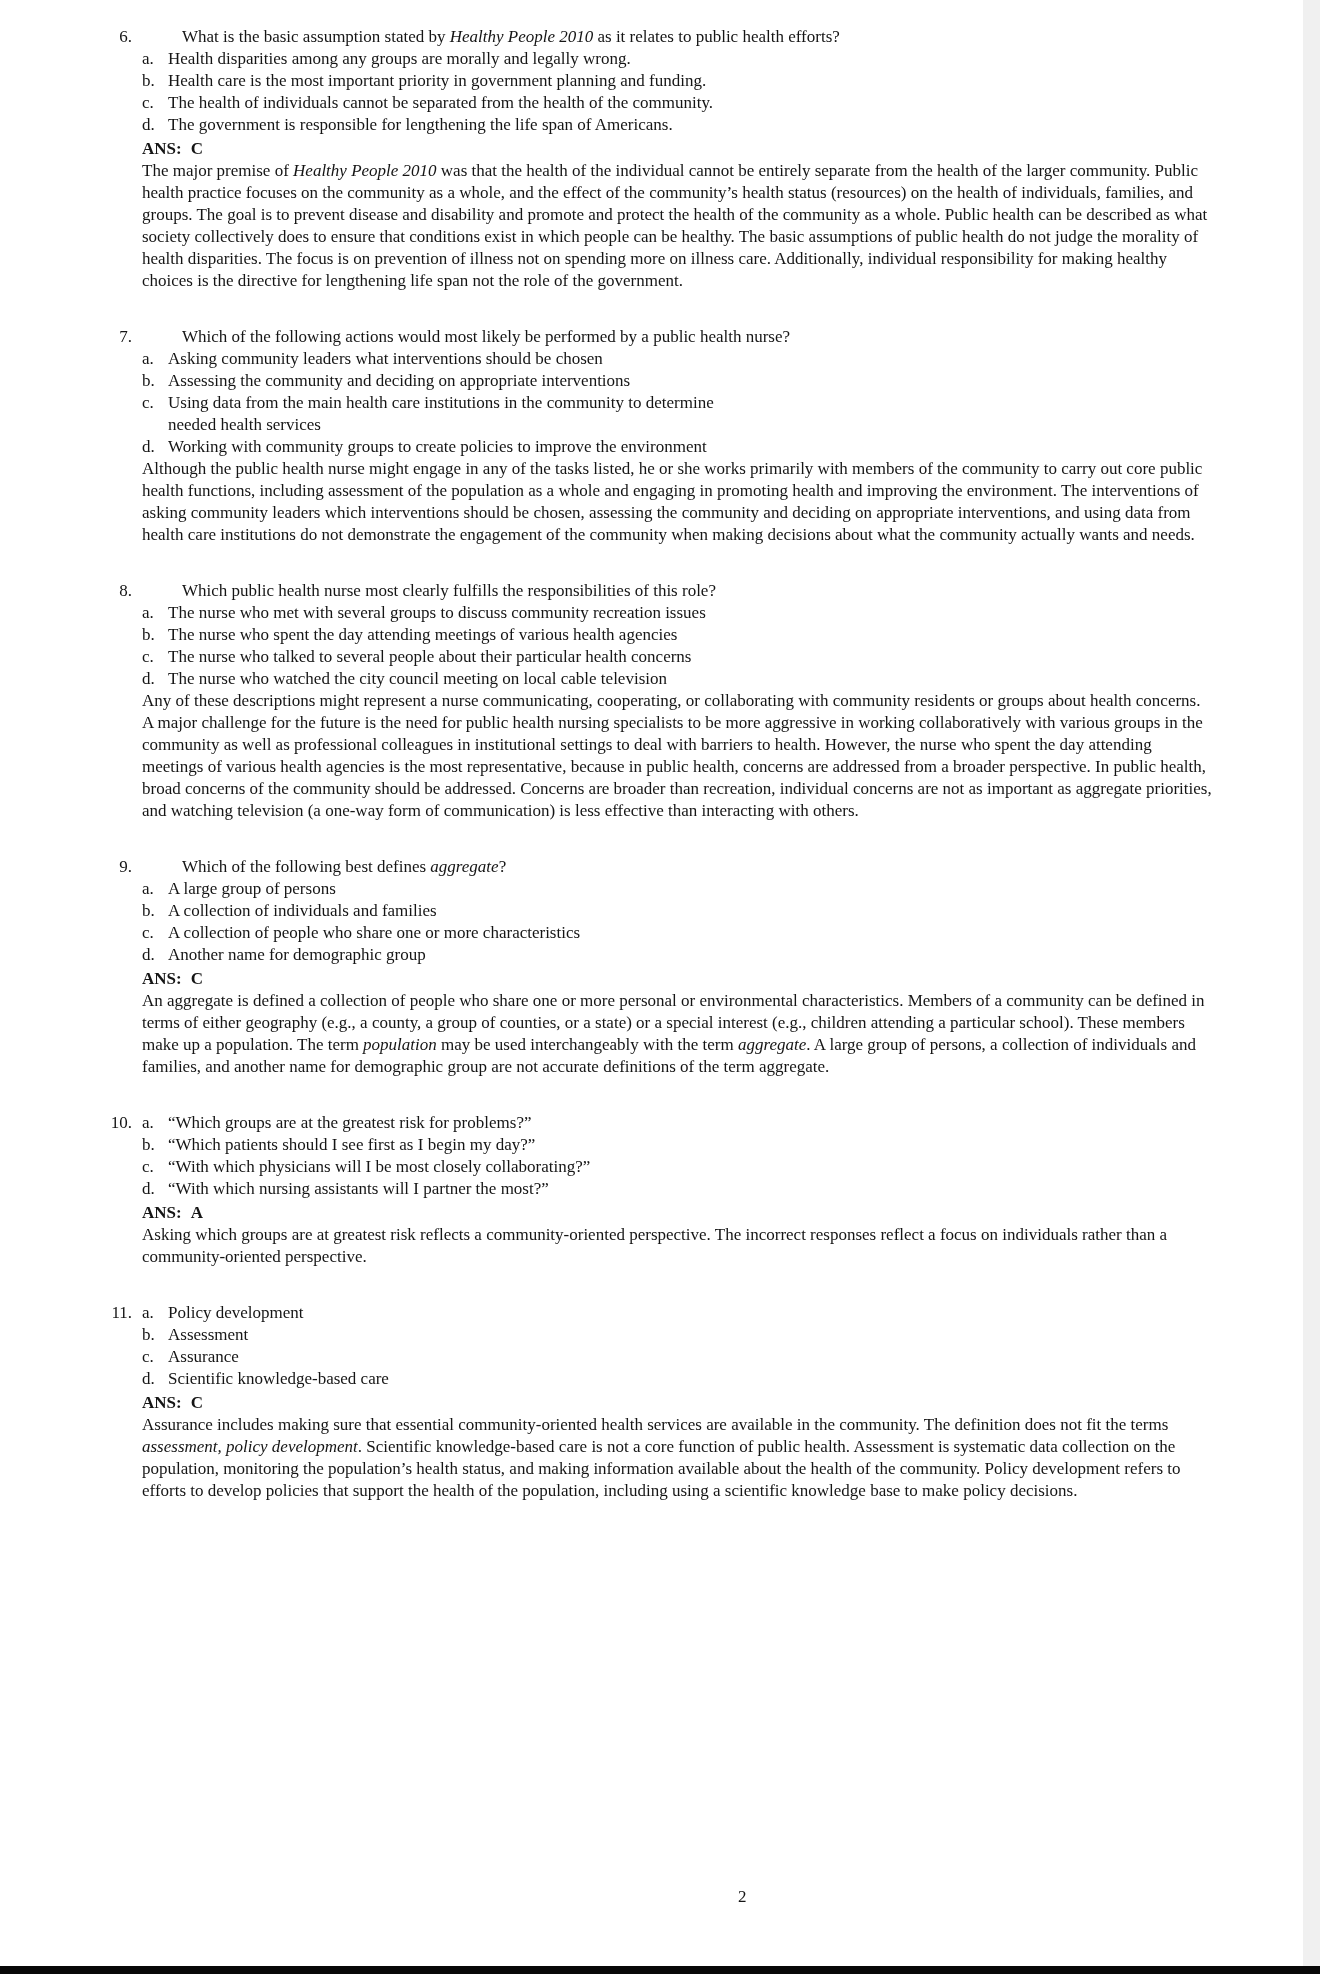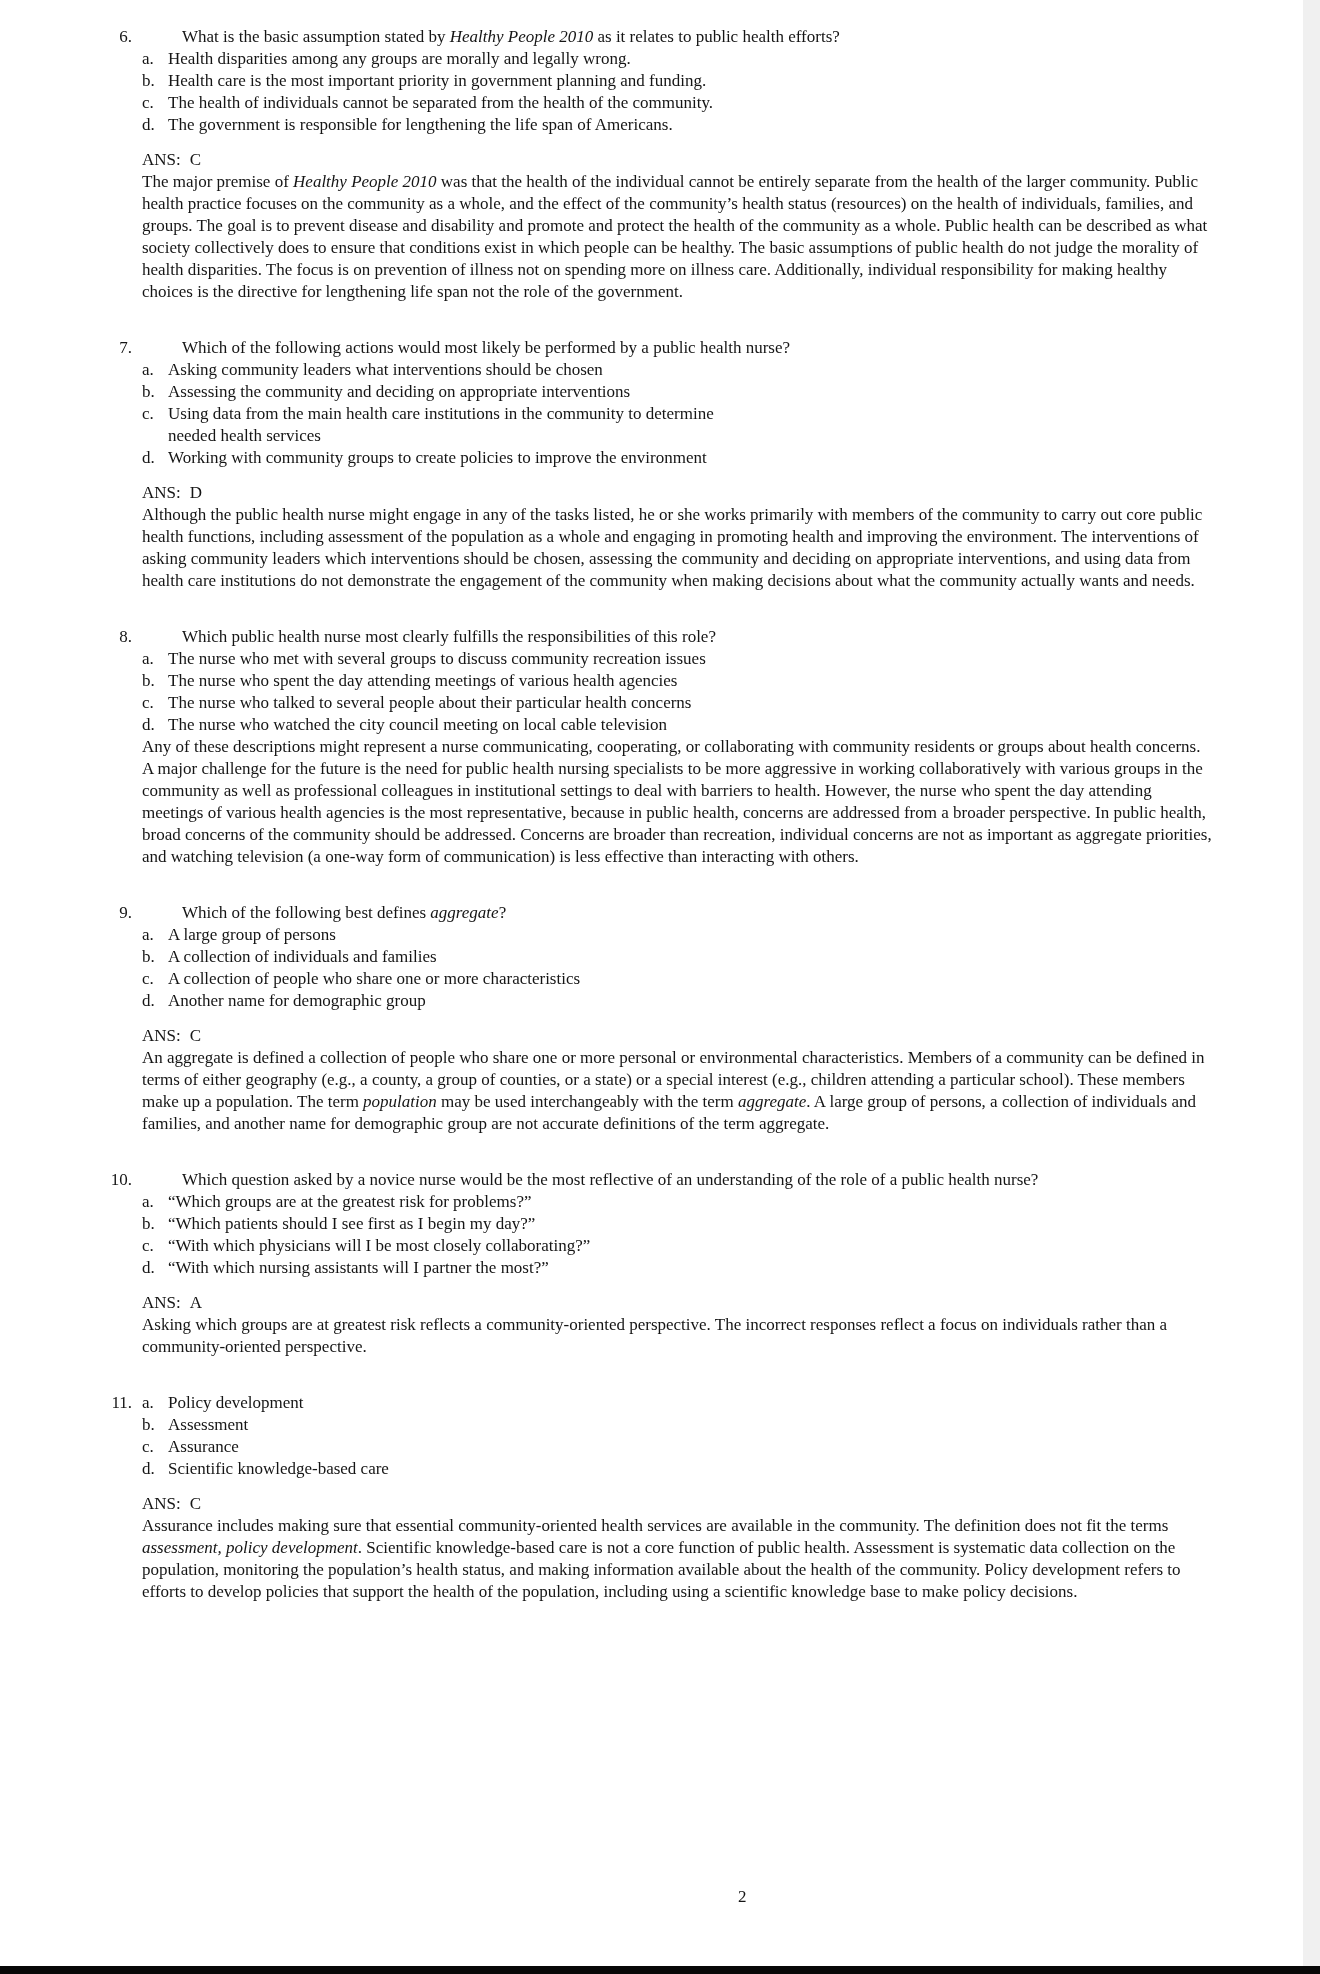--- a/index.html
+++ b/index.html
@@ -10,21 +10,21 @@
   .page-edge-right{position:absolute;top:0;right:0;width:17px;height:1966px;background:#f0f0f0;}
   .bottom-bar{position:absolute;left:0;bottom:0;width:1320px;height:8px;background:#070707;}
   .content{position:absolute;top:26px;left:0;width:1216px;padding-left:98px;font-size:17px;line-height:22px;}
   .question{display:flex;margin-bottom:34px;}
   .qnum{flex:0 0 34px;width:34px;text-align:right;margin-right:10px;}
   .qbody{width:1072px;}
   .stem{white-space:pre-wrap;margin-left:40px;}
   .option{display:flex;}
   .olet{flex:0 0 26px;width:26px;}
   .otext{white-space:pre-wrap;}
-  .ansline{margin-top:13px;}
+  .ansline{margin-top:2px;font-weight:bold;}
   .ans-letter{margin-left:9px;}
   .rationale{white-space:pre-wrap;}
   .it{font-style:italic;}
   .page-number{position:absolute;left:738px;top:1886px;font-size:17px;line-height:22px;}
 </style>
 </head>
 <body>
 
 <div>
   <div class="content">
@@ -73,23 +73,20 @@
         <div class="option">
           <span class="olet">c.</span>
           <span class="otext">Using data from the main health care institutions in the community to determine
 needed health services</span>
         </div>
         <div class="option">
           <span class="olet">d.</span>
           <span class="otext">Working with community groups to create policies to improve the environment</span>
         </div>
       </div>
-      <div class="ansline">
-        <span>ANS:</span><span class="ans-letter">D</span>
-      </div>
       <div class="rationale"><span>Although the public health nurse might engage in any of the tasks listed, he or she works primarily with members of the community to carry out core public health functions, including assessment of the population as a whole and engaging in promoting health and improving the environment. The interventions of asking community leaders which interventions should be chosen, assessing the community and deciding on appropriate interventions, and using data from health care institutions do not demonstrate the engagement of the community when making decisions about what the community actually wants and needs.</span></div>
     </div>
   </div>
 
   <div class="question">
     <div class="qnum">8.</div>
     <div class="qbody">
       <div class="stem"><span>Which public health nurse most clearly fulfills the responsibilities of this role?</span></div>
       <div class="options">
         <div class="option">
@@ -138,21 +135,20 @@
       <div class="ansline">
         <span>ANS:</span><span class="ans-letter">C</span>
       </div>
       <div class="rationale"><span>An aggregate is defined a collection of people who share one or more personal or environmental characteristics. Members of a community can be defined in terms of either geography (e.g., a county, a group of counties, or a state) or a special interest (e.g., children attending a particular school). These members make up a population. The term </span><span class="it">population</span><span> may be used interchangeably with the term </span><span class="it">aggregate</span><span>. A large group of persons, a collection of individuals and families, and another name for demographic group are not accurate definitions of the term aggregate.</span></div>
     </div>
   </div>
 
   <div class="question">
     <div class="qnum">10.</div>
     <div class="qbody">
-      <div class="stem"><span>Which question asked by a novice nurse would be the most reflective of an understanding of the role of a public health nurse?</span></div>
       <div class="options">
         <div class="option">
           <span class="olet">a.</span>
           <span class="otext">“Which groups are at the greatest risk for problems?”</span>
         </div>
         <div class="option">
           <span class="olet">b.</span>
           <span class="otext">“Which patients should I see first as I begin my day?”</span>
         </div>
         <div class="option">

